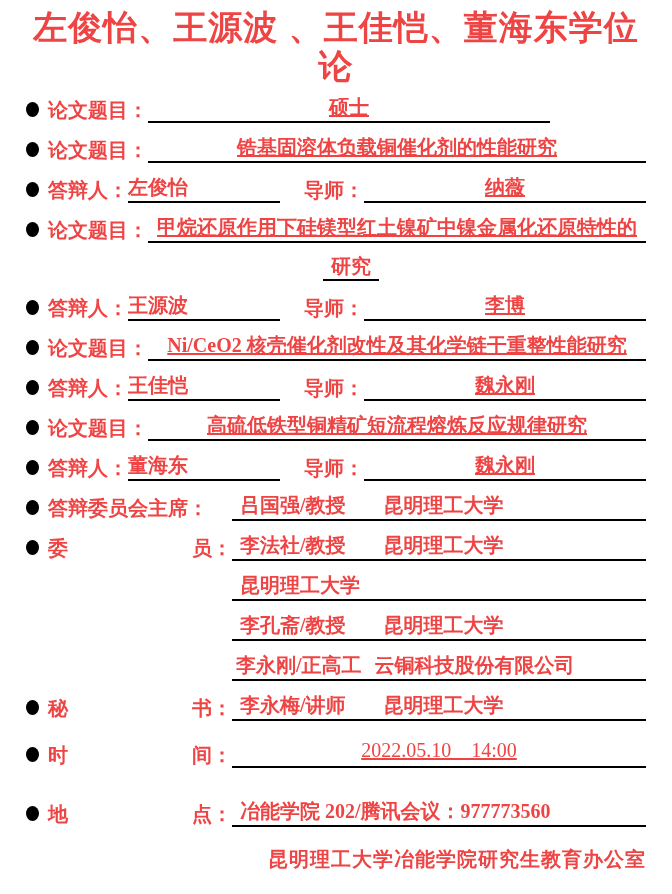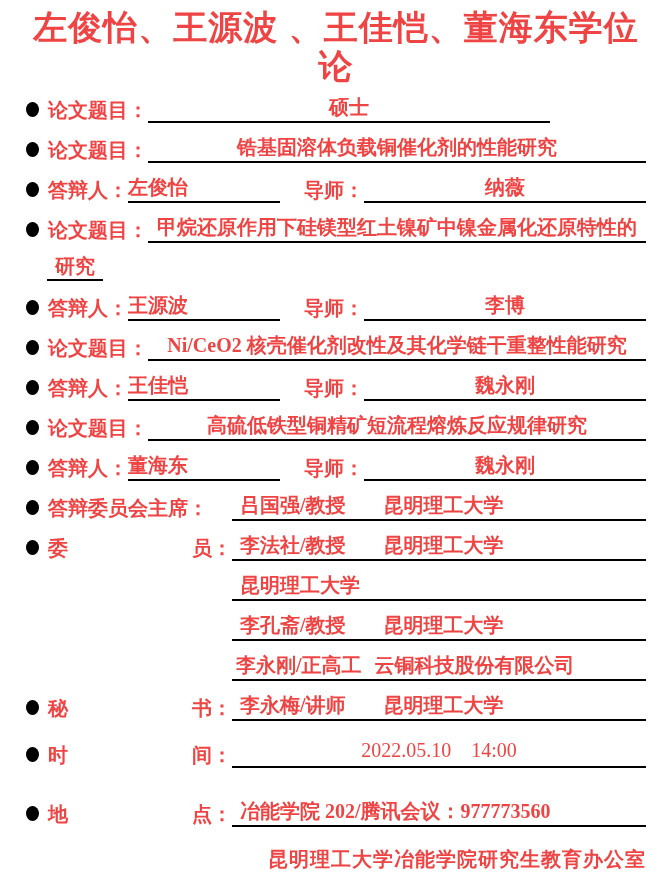--- a/index.html
+++ b/index.html
@@ -46,25 +46,25 @@
     justify-content:space-between;
   }
   .lbl-chair{flex:none;width:184px;white-space:nowrap;}
   .u{
     border-bottom:2px solid #000;
     padding-bottom:1px;
     min-height:26px;
     box-sizing:border-box;
   }
   .u-flex{flex:1 1 auto;}
-  .u-center{text-align:center;}
+  .u-center{text-align:center;text-decoration:underline;}
   .u-degree{flex:none;width:402px;}
   .u-name{flex:none;width:152px;}
   .advisor-lbl{flex:none;margin-left:24px;white-space:nowrap;}
-  .wrap-line2{margin-top:10px;margin-left:21px;}
+  .wrap-line2{margin-top:10px;margin-left:30px;justify-content:center;}
   .u-line2{display:inline-block;padding:0 8px;}
   .pair{display:flex;gap:38px;padding-left:8px;white-space:nowrap;}
   .pair-tight{gap:13px;padding-left:4px;}
   .cont-row{margin-left:206px;}
   .row-time{margin-top:14px;}
   .time-val{
     font-size:20px;
     font-weight:normal;
     line-height:30px;
     white-space:pre;

